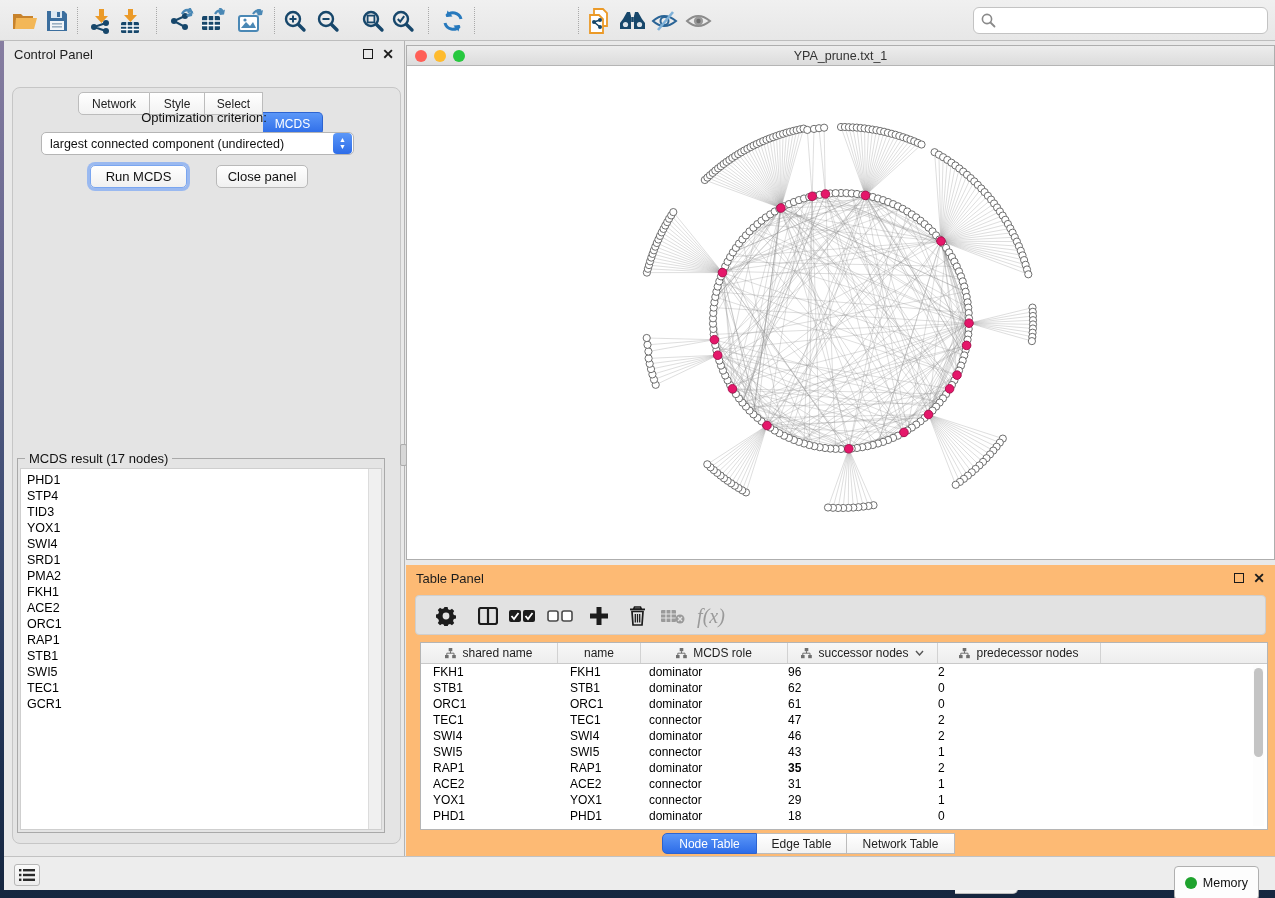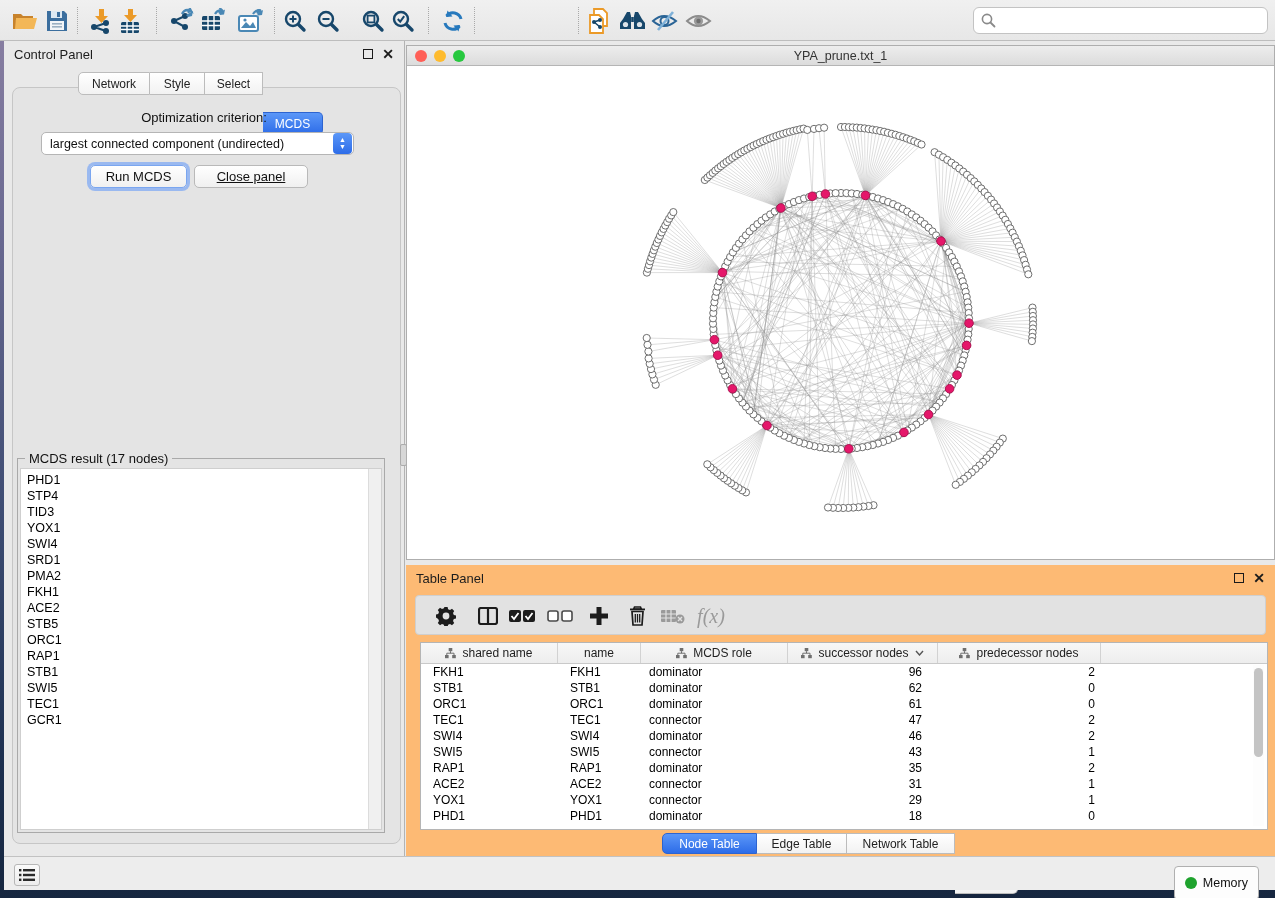--- a/index.html
+++ b/index.html
@@ -32,32 +32,32 @@
   .mini-float { width:10px; height:10px; border:1.5px solid #1a1a1a; margin-right:9px; }
   .mini-close { font-size:14px; font-weight:bold; color:#1a1a1a; line-height:10px; }
   #cp-content { position:absolute; left:8px; top:46px; width:389px; height:757px; background:#e4e4e4;
                 border:1px solid #c6c6c6; border-radius:8px; }
   .seg-row { position:absolute; display:flex; }
   .seg { border:1px solid #bcbcbc; border-left:none; background:linear-gradient(#ffffff,#f2f2f2);
          font-size:12px; color:#222; display:flex; align-items:center; justify-content:center; height:23px; }
   .seg:first-child { border-left:1px solid #bcbcbc; border-radius:5px 0 0 5px; }
   .seg:last-child { border-radius:0 5px 5px 0;margin-top:40px; }
   .seg.active { background:linear-gradient(#5b97f8,#2d6ce8); color:#fff; border-color:#2d64d0; }
-  #cp-tabs { left:74px; top:31px; }
+  #cp-tabs { left:74px; top:31px;align-items:center; }
   #opt-label { position:absolute; left:0; top:69px; width:100%; text-align:center; font-size:13px; color:#111; }
   #criterion { position:absolute; left:37px; top:91px; width:313px; height:23px; background:#fff;
                border:1px solid #b5b5b5; border-radius:5px; display:flex; align-items:center; }
   #criterion .val { flex:1; font-size:12.5px; padding-left:8px; color:#111; white-space:nowrap; }
   #criterion .step { width:19px; height:21px; border-radius:4px; background:linear-gradient(#5b97f8,#2d6ce8);
                      margin-right:1px; display:flex; flex-direction:column; align-items:center; justify-content:center; gap:1px; }
   #criterion .step span { color:#fff; font-size:7px; line-height:6px; }
   .pushbtn { position:absolute; height:23px; background:linear-gradient(#ffffff,#f0f0f0); border:1px solid #b9b9b9;
              border-radius:5px; font-size:13px; color:#111; display:flex; align-items:center; justify-content:center; }
   #run-btn { left:86px; top:124px; width:97px; box-shadow:0 0 0 3px rgba(92,150,250,.55); border-color:#7aa6f0; }
-  #close-btn { left:190px; top:124px; width:114px;text-decoration:underline; }
+  #close-btn { left:212px; top:124px; width:92px; }
 
   #groupbox { position:absolute; left:13px; top:417px; width:368px; height:375px; border:1px solid #a9a9a9; }
   #groupbox legend-t { position:absolute; left:7px; top:-8px; background:#e4e4e4; padding:0 4px; font-size:13px; color:#111; display:block; }
   #mcds-list { position:absolute; left:2px; top:9px; right:2px; bottom:2px; background:#fff; border:1px solid #cfcfcf; overflow:hidden; }
   #mcds-items { padding:3px 0 0 6px; font-size:12.5px; line-height:16px; color:#000; }
   #mcds-scroll { position:absolute; right:0; top:0; bottom:0; width:13px; background:#f0f0f0; border-left:1px solid #dcdcdc; }
 
   
   #vsplit-handle { left:400px; top:444px; width:7px; height:22px; background:#d7d7d7; border:1px solid #ababab; border-radius:2px; }
 
@@ -73,21 +73,21 @@
   #table-panel { left:406px; top:565px; width:869px; height:291px; background:#fdba74; }
   #tp-toolbar { position:absolute; left:9px; top:30px; width:851px; height:40px; background:#e2e2e2;
                 border:1px solid #cfcfcf; border-radius:4px; }
   .ticon { position:absolute; top:0; height:40px; display:flex; align-items:center; justify-content:center; width:34px; transform:translateX(-50%); }
   #node-table { position:absolute; left:14px; top:77px; width:848px; height:188px; background:#fff; border:1px solid #b5b5b5; }
   #nt-head { display:flex; height:21px; background:linear-gradient(#f7f7f7,#ededed); border-bottom:1px solid #c9c9c9; }
   .th { display:flex; align-items:center; justify-content:center; gap:6px; font-size:12px; color:#222;
         border-right:1px solid #d2d2d2; height:100%; }
   .tr { display:flex; height:16px; }
   .td { font-size:12px; color:#000; line-height:16px; white-space:nowrap; overflow:hidden; }
-  .num { text-align:right; }
+  .num { text-align:left; }
   #nt-scroll { position:absolute; right:3px; top:22px; width:11px; bottom:3px; background:#fdfdfd; }
   #nt-thumb { position:absolute; left:1px; top:3px; width:9px; height:89px; background:#c4c4c4; border-radius:5px; }
   #tp-tabs { left:256px; top:268px; }
   #tp-tabs .seg { height:21px; font-size:12px; }
 
   
   #statusbar { left:4px; top:856px; width:1271px; height:34px; background:#ededed; border-top:1px solid #c2c2c2; }
   #list-btn { position:absolute; left:10px; top:7px; width:26px; height:22px; background:linear-gradient(#fafafa,#ededed);
               border:1px solid #b7b7b7; border-radius:3px; display:flex; align-items:center; justify-content:center; }
   #memory-btn { position:absolute; right:16px; top:9px; height:23px; padding:16px 10px; background:#fdfdfd;
@@ -316,21 +316,20 @@
       <div id="mcds-items">
           <div>PHD1</div>
           <div>STP4</div>
           <div>TID3</div>
           <div>YOX1</div>
           <div>SWI4</div>
           <div>SRD1</div>
           <div>PMA2</div>
           <div>FKH1</div>
           <div>ACE2</div>
-          <div>STB5</div>
           <div>ORC1</div>
           <div>RAP1</div>
           <div>STB1</div>
           <div>SWI5</div>
           <div>TEC1</div>
           <div>GCR1</div>
         </div>
       <div id="mcds-scroll"></div>
     </div>
   </div>
@@ -1302,21 +1301,21 @@
           <div class="td" style="width: 137px; padding: 0px 0px 0px 12px;">SWI5</div>
           <div class="td" style="width: 83px; padding: 0px 0px 0px 12px;">SWI5</div>
           <div class="td" style="width: 147px; padding: 0px 0px 0px 8px;">connector</div>
           <div class="td num" style="width: 150px; padding: 0px 16px 0px 0px;">43</div>
           <div class="td num" style="width: 163px; padding: 0px 6px 0px 0px;">1</div>
         </div>
         <div class="tr">
           <div class="td" style="width: 137px; padding: 0px 0px 0px 12px;">RAP1</div>
           <div class="td" style="width: 83px; padding: 0px 0px 0px 12px;">RAP1</div>
           <div class="td" style="width: 147px; padding: 0px 0px 0px 8px;">dominator</div>
-          <div class="td num" style="width: 150px; padding: 0px 16px 0px 0px;">35</div>
+          <div class="td num" style="width: 150px; padding: 0px 16px 0px 0px; font-weight: bold;">35</div>
           <div class="td num" style="width: 163px; padding: 0px 6px 0px 0px;">2</div>
         </div>
         <div class="tr">
           <div class="td" style="width: 137px; padding: 0px 0px 0px 12px;">ACE2</div>
           <div class="td" style="width: 83px; padding: 0px 0px 0px 12px;">ACE2</div>
           <div class="td" style="width: 147px; padding: 0px 0px 0px 8px;">connector</div>
           <div class="td num" style="width: 150px; padding: 0px 16px 0px 0px;">31</div>
           <div class="td num" style="width: 163px; padding: 0px 6px 0px 0px;">1</div>
         </div>
         <div class="tr">

